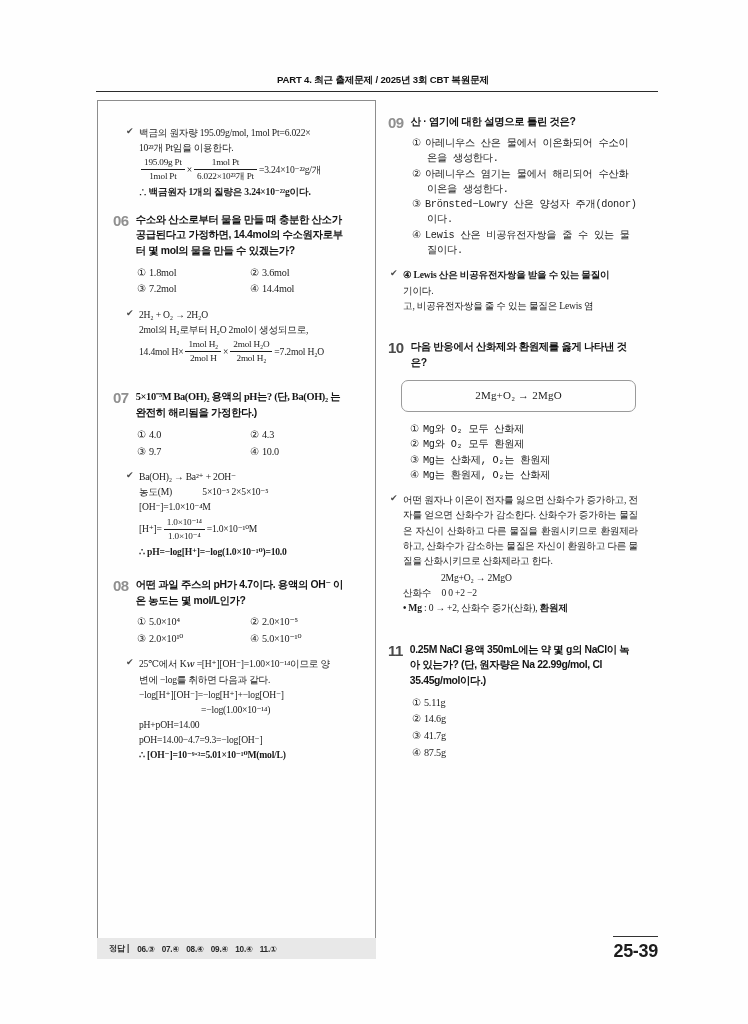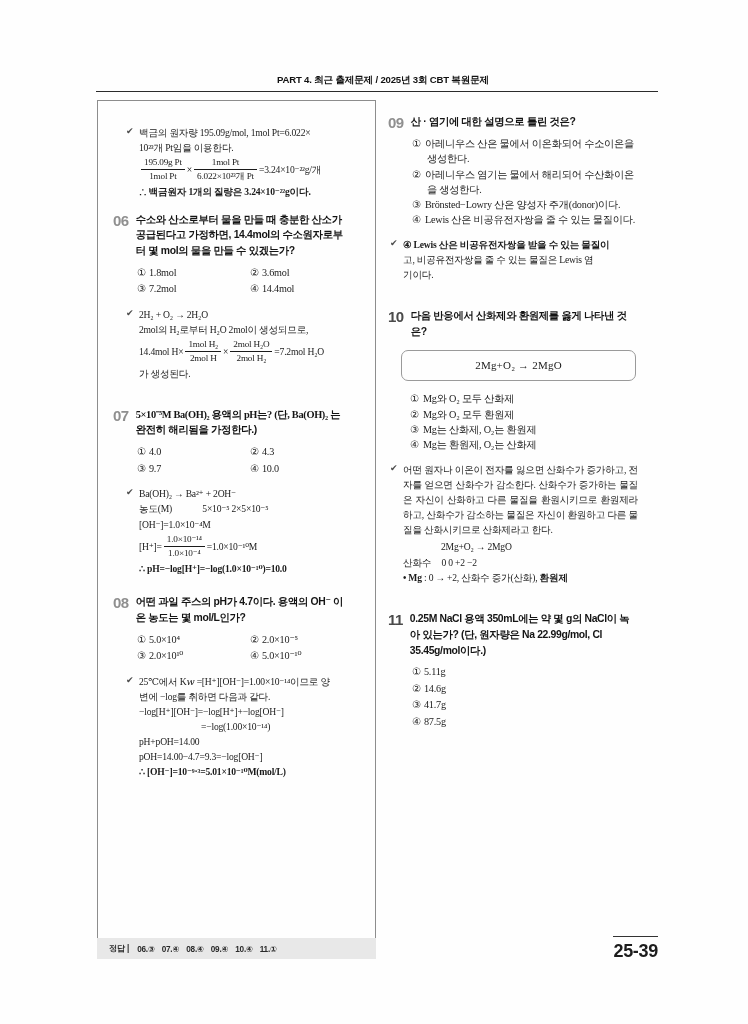--- a/index.html
+++ b/index.html
@@ -114,20 +114,21 @@
   }
   .choices .ch { white-space: nowrap; }
   .cnum { margin-right: 3px; }
 
   .choices.hang .ch {
     display: block;
     padding-left: 15px;
     text-indent: -15px;
     white-space: normal;
     line-height: 1.5;
+    font-family: Liberation Mono, monospace;
   }
   .choices.hang .cnum { margin-right: 4px; }
 
   
   .expl {
     margin: 9px 0 0 13px;
     font-size: 9.6px;
     line-height: 1.58;
     letter-spacing: -0.2px;
     position: relative;
@@ -262,21 +263,20 @@
               <span class="num">1mol H₂</span>
               <span class="den">2mol H</span>
             </span>
             <span>×</span>
             <span class="frac">
               <span class="num">2mol H₂O</span>
               <span class="den">2mol H₂</span>
             </span>
             <span>=7.2mol H₂O</span>
           </div>
-          <p>가 생성된다.</p>
         </div>
       </div>
 
       <div class="qblock" style="margin-top:25px;">
         <div class="qhead">
           <span class="qnum">07</span>
           <span class="qtext">
             <span class="rom">5×10⁻⁵M Ba(OH)₂ 용액의 pH는? (단, Ba(OH)₂</span>
             <span>는 완전히 해리됨을 가정한다.)</span>
           </span>
@@ -343,22 +343,22 @@
         </div>
         <div class="choices hang">
           <div class="ch"><span class="cnum">①</span><span>아레니우스 산은 물에서 이온화되어 수소이온을 생성한다.</span></div>
           <div class="ch"><span class="cnum">②</span><span>아레니우스 염기는 물에서 해리되어 수산화이온을 생성한다.</span></div>
           <div class="ch"><span class="cnum">③</span><span>Brönsted−Lowry 산은 양성자 주개(donor)이다.</span></div>
           <div class="ch"><span class="cnum">④</span><span>Lewis 산은 비공유전자쌍을 줄 수 있는 물질이다.</span></div>
         </div>
         <div class="expl" style="margin-left:2px;">
           <span class="mark">✔</span>
           <p class="bold">④ Lewis 산은 비공유전자쌍을 받을 수 있는 물질이</p>
+          <p>기이다.</p>
           <p>고, 비공유전자쌍을 줄 수 있는 물질은 Lewis 염</p>
-          <p>기이다.</p>
         </div>
       </div>
 
       <div class="qblock" style="margin-top:26px;">
         <div class="qhead">
           <span class="qnum dark">10</span>
           <span class="qtext">다음 반응에서 산화제와 환원제를 옳게 나타낸 것은?</span>
         </div>
         <div class="eqbox">2Mg+O₂ → 2MgO</div>
         <div class="choices hang" style="margin-left:22px;">

